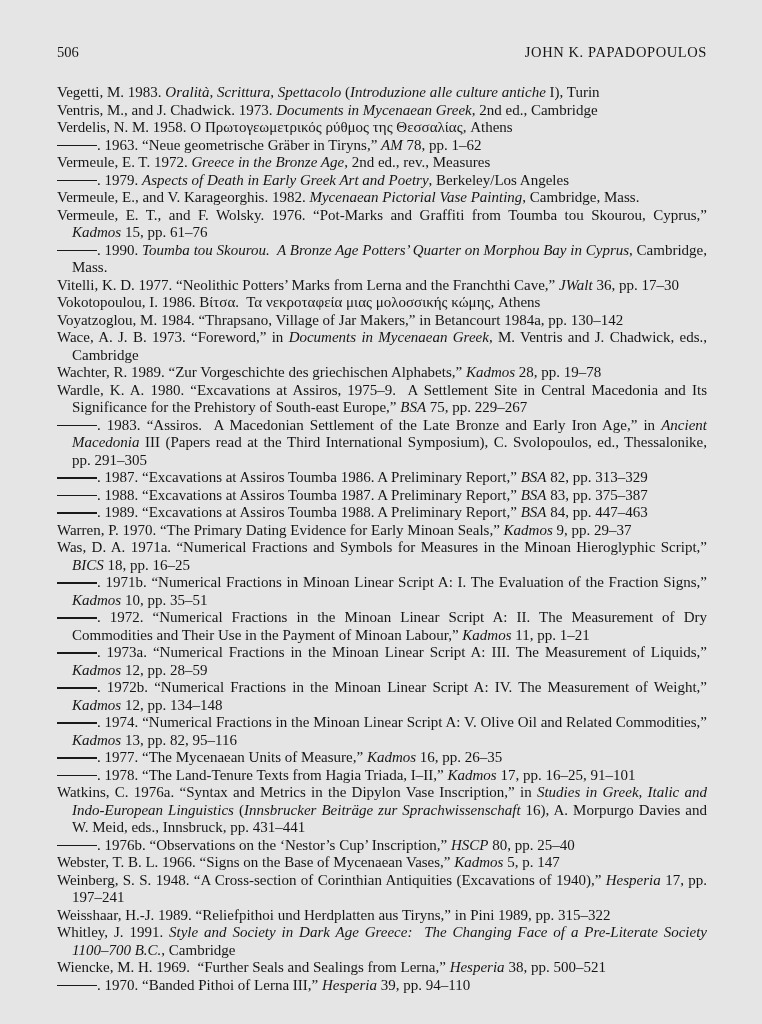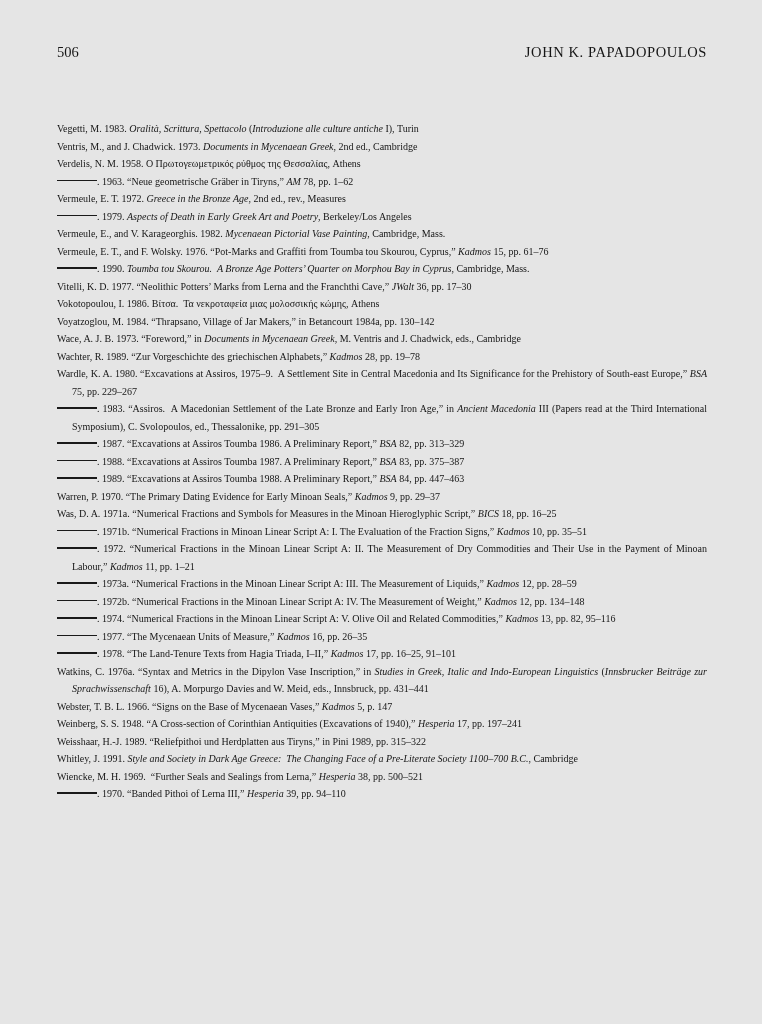--- a/index.html
+++ b/index.html
@@ -28,24 +28,23 @@
   .running-head {
     display: block;
     text-align: right;
     letter-spacing: 0.6px;
   }
   .bibliography {
     position: absolute;
     top: 84px;
     left: 57px;
     width: 650px;
-    font-size: 10px;
+    font-size: 15px;
     line-height: 17.5px;
     text-align: justify;
-    margin-top: 36px;
   }
   .entry {
     margin: 0;
     padding-left: 15px;
     text-indent: -15px;
   }
   .italic { font-style: italic; }
   .author-dash {
     display: inline-block;
     width: 40px;
@@ -85,20 +84,21 @@
       <p class="entry"><span>Warren, P. 1970. “The Primary Dating Evidence for Early Minoan Seals,” </span><span class="italic">Kadmos</span><span> 9, pp. 29–37</span></p>
       <p class="entry"><span>Was, D. A. 1971a. “Numerical Fractions and Symbols for Measures in the Minoan Hieroglyphic Script,” </span><span class="italic">BICS</span><span> 18, pp. 16–25</span></p>
       <p class="entry"><span class="author-dash"></span><span>. 1971b. “Numerical Fractions in Minoan Linear Script A: I. The Evaluation of the Fraction Signs,” </span><span class="italic">Kadmos</span><span> 10, pp. 35–51</span></p>
       <p class="entry"><span class="author-dash"></span><span>. 1972. “Numerical Fractions in the Minoan Linear Script A: II. The Measurement of Dry Commodities and Their Use in the Payment of Minoan Labour,” </span><span class="italic">Kadmos</span><span> 11, pp. 1–21</span></p>
       <p class="entry"><span class="author-dash"></span><span>. 1973a. “Numerical Fractions in the Minoan Linear Script A: III. The Measurement of Liquids,” </span><span class="italic">Kadmos</span><span> 12, pp. 28–59</span></p>
       <p class="entry"><span class="author-dash"></span><span>. 1972b. “Numerical Fractions in the Minoan Linear Script A: IV. The Measurement of Weight,” </span><span class="italic">Kadmos</span><span> 12, pp. 134–148</span></p>
       <p class="entry"><span class="author-dash"></span><span>. 1974. “Numerical Fractions in the Minoan Linear Script A: V. Olive Oil and Related Commodities,” </span><span class="italic">Kadmos</span><span> 13, pp. 82, 95–116</span></p>
       <p class="entry"><span class="author-dash"></span><span>. 1977. “The Mycenaean Units of Measure,” </span><span class="italic">Kadmos</span><span> 16, pp. 26–35</span></p>
       <p class="entry"><span class="author-dash"></span><span>. 1978. “The Land-Tenure Texts from Hagia Triada, I–II,” </span><span class="italic">Kadmos</span><span> 17, pp. 16–25, 91–101</span></p>
       <p class="entry"><span>Watkins, C. 1976a. “Syntax and Metrics in the Dipylon Vase Inscription,” in </span><span class="italic">Studies in Greek, Italic and Indo-European Linguistics</span><span> (</span><span class="italic">Innsbrucker Beiträge zur Sprachwissenschaft</span><span> 16), A. Morpurgo Davies and W. Meid, eds., Innsbruck, pp. 431–441</span></p>
+      <p class="entry"><span class="author-dash"></span><span>. 1976b. “Observations on the ‘Nestor’s Cup’ Inscription,” </span><span class="italic">HSCP</span><span> 80, pp. 25–40</span></p>
       <p class="entry"><span>Webster, T. B. L. 1966. “Signs on the Base of Mycenaean Vases,” </span><span class="italic">Kadmos</span><span> 5, p. 147</span></p>
       <p class="entry"><span>Weinberg, S. S. 1948. “A Cross-section of Corinthian Antiquities (Excavations of 1940),” </span><span class="italic">Hesperia</span><span> 17, pp. 197–241</span></p>
       <p class="entry"><span>Weisshaar, H.-J. 1989. “Reliefpithoi und Herdplatten aus Tiryns,” in Pini 1989, pp. 315–322</span></p>
       <p class="entry"><span>Whitley, J. 1991. </span><span class="italic">Style and Society in Dark Age Greece:&nbsp; The Changing Face of a Pre-Literate Society 1100–700 B.C.</span><span>, Cambridge</span></p>
       <p class="entry"><span>Wiencke, M. H. 1969.&nbsp; “Further Seals and Sealings from Lerna,” </span><span class="italic">Hesperia</span><span> 38, pp. 500–521</span></p>
       <p class="entry"><span class="author-dash"></span><span>. 1970. “Banded Pithoi of Lerna III,” </span><span class="italic">Hesperia</span><span> 39, pp. 94–110</span></p>
     </main>
 </div>
 
 </body></html>

